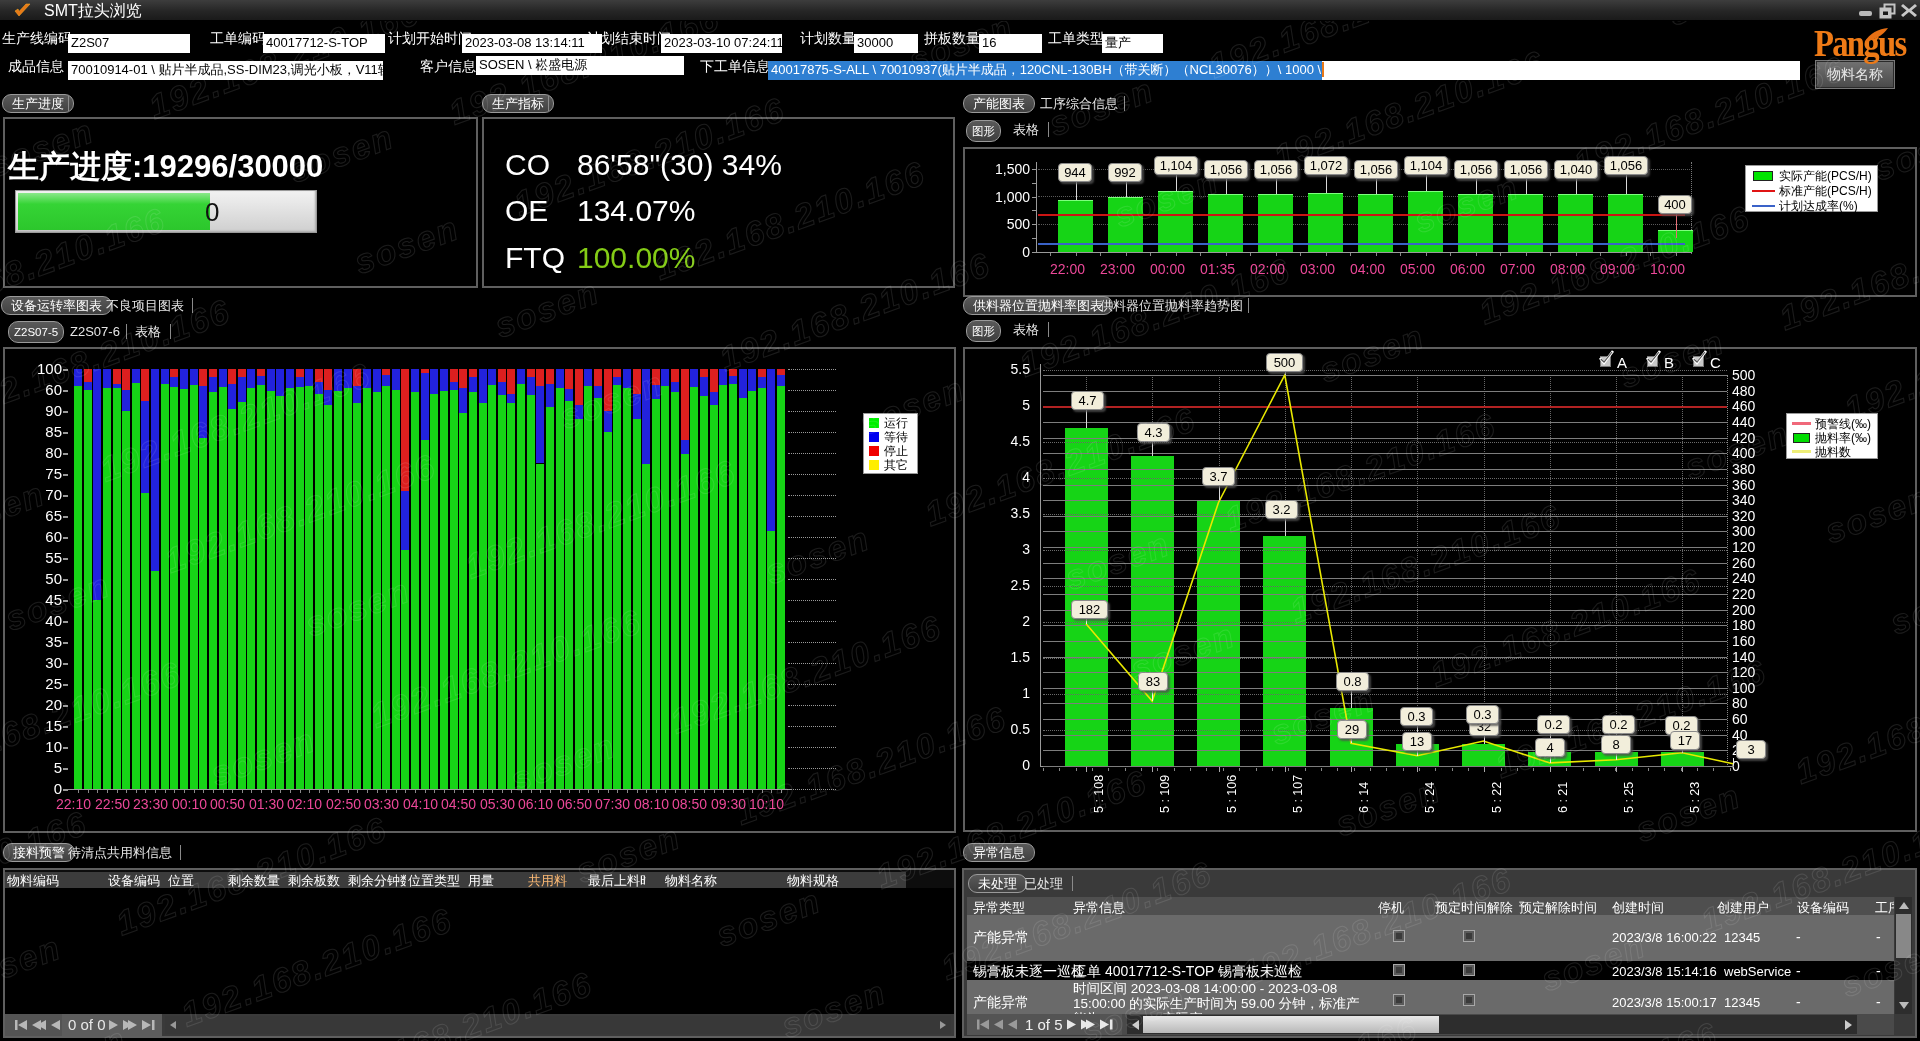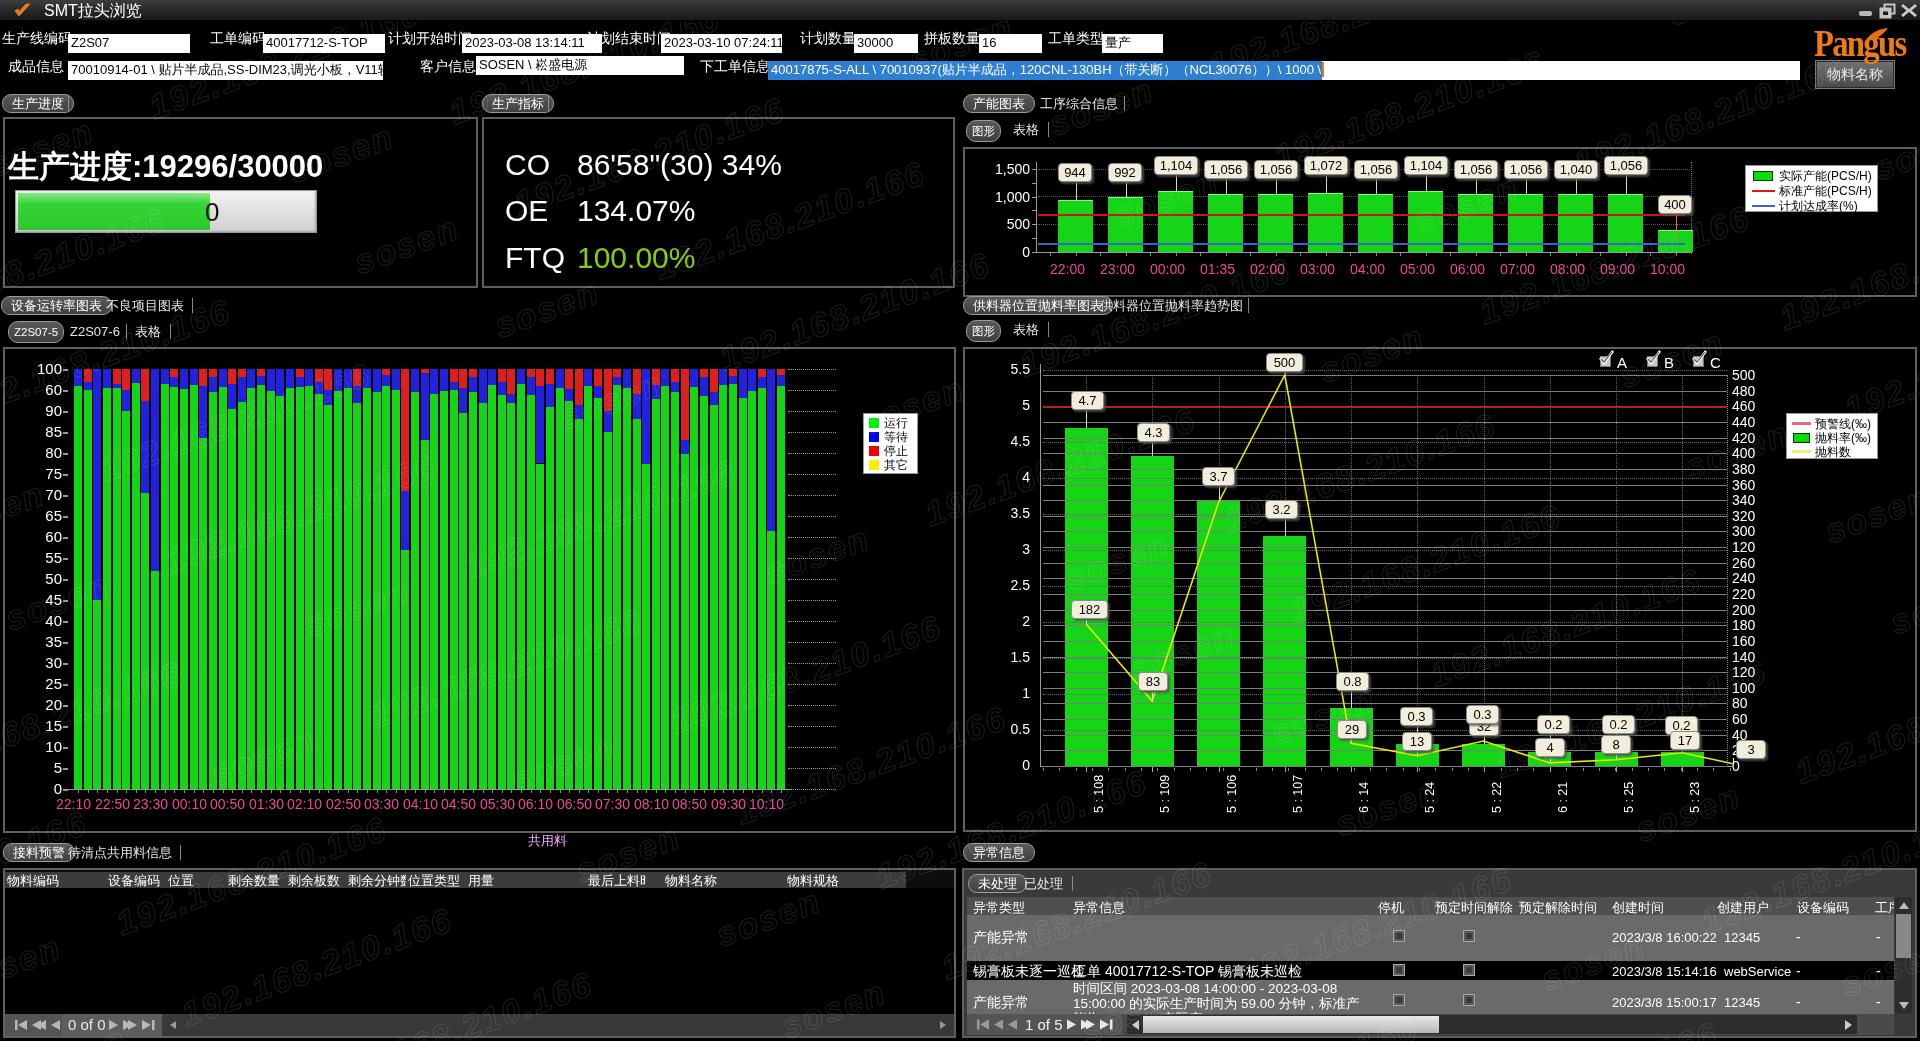--- a/index.html
+++ b/index.html
@@ -898,21 +898,21 @@
 <div class="panel" style="left:3px;top:868px;width:953px;height:170px;background:#0d0d0d;"></div>
 <div class="abs" style="left:5px;top:872px;width:901px;height:16px;background:#3c3c3c;"></div>
 <div class="abs" style="left:7px;top:872px;color:#fff;font-size:13px;white-space:nowrap;max-width:58px;overflow:hidden;">物料编码</div>
 <div class="abs" style="left:108px;top:872px;color:#fff;font-size:13px;white-space:nowrap;max-width:58px;overflow:hidden;">设备编码</div>
 <div class="abs" style="left:168px;top:872px;color:#fff;font-size:13px;white-space:nowrap;max-width:58px;overflow:hidden;">位置</div>
 <div class="abs" style="left:228px;top:872px;color:#fff;font-size:13px;white-space:nowrap;max-width:58px;overflow:hidden;">剩余数量</div>
 <div class="abs" style="left:288px;top:872px;color:#fff;font-size:13px;white-space:nowrap;max-width:58px;overflow:hidden;">剩余板数</div>
 <div class="abs" style="left:348px;top:872px;color:#fff;font-size:13px;white-space:nowrap;max-width:58px;overflow:hidden;">剩余分钟数</div>
 <div class="abs" style="left:408px;top:872px;color:#fff;font-size:13px;white-space:nowrap;max-width:58px;overflow:hidden;">位置类型</div>
 <div class="abs" style="left:468px;top:872px;color:#fff;font-size:13px;white-space:nowrap;max-width:58px;overflow:hidden;">用量</div>
-<div class="abs" style="left:528px;top:832px;color:#f0abfc;font-size:13px;white-space:nowrap;max-width:58px;overflow:hidden;">共用料</div>
+<div class="abs" style="left:528px;top:872px;color:#fdba74;font-size:13px;white-space:nowrap;max-width:58px;overflow:hidden;">共用料</div>
 <div class="abs" style="left:588px;top:872px;color:#fff;font-size:13px;white-space:nowrap;max-width:58px;overflow:hidden;">最后上料时间</div>
 <div class="abs" style="left:665px;top:872px;color:#fff;font-size:13px;white-space:nowrap;max-width:58px;overflow:hidden;">物料名称</div>
 <div class="abs" style="left:787px;top:872px;color:#fff;font-size:13px;white-space:nowrap;max-width:58px;overflow:hidden;">物料规格</div>
 <div class="abs" style="left:5px;top:888px;width:949px;height:126px;background:#000;"></div>
 <div class="abs" style="left:5px;top:1014px;width:949px;height:22px;background:#3a3a3a;">
     <div class="abs" style="left:0;top:0;width:157px;height:22px;background:#545454;"></div>
     <div class="abs" style="left:57px;top:0;width:100px;height:22px;background:#5d5d5d;"></div>
     <svg class="abs" style="left:0;top:0" width="160" height="22" viewBox="0 0 160 22">
       <g fill="#b8b8b8">
         <path d="M10 6 h2.5 v10 h-2.5z M22 6 l-9 5 9 5z M36 6 l-9 5 9 5z M41 6 l-9 5 9 5z M55 6 l-9 5 9 5z"></path>

